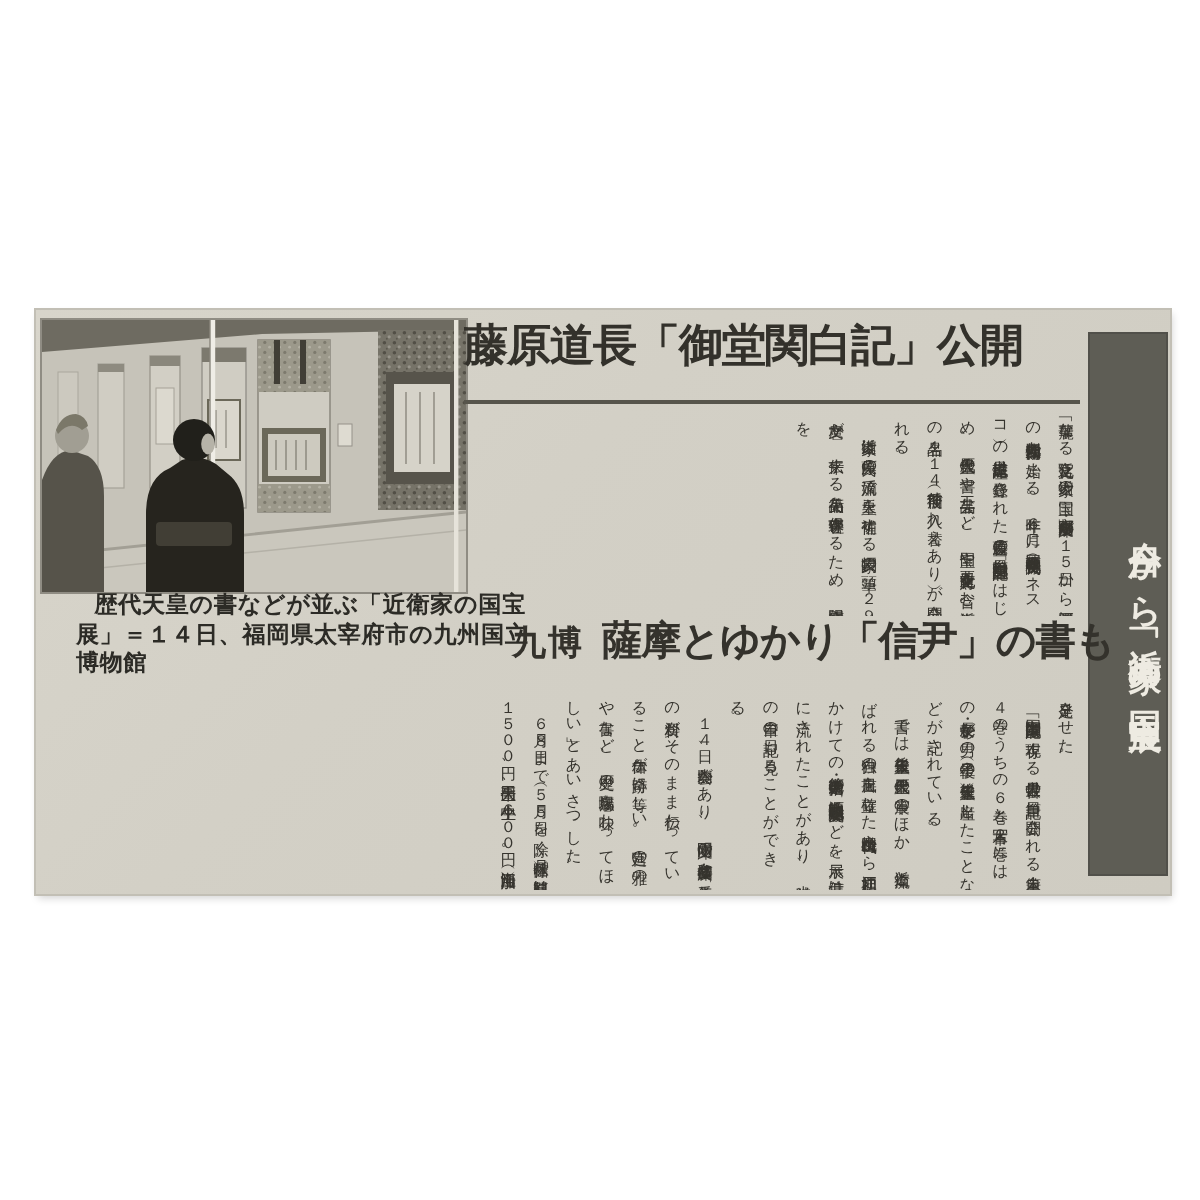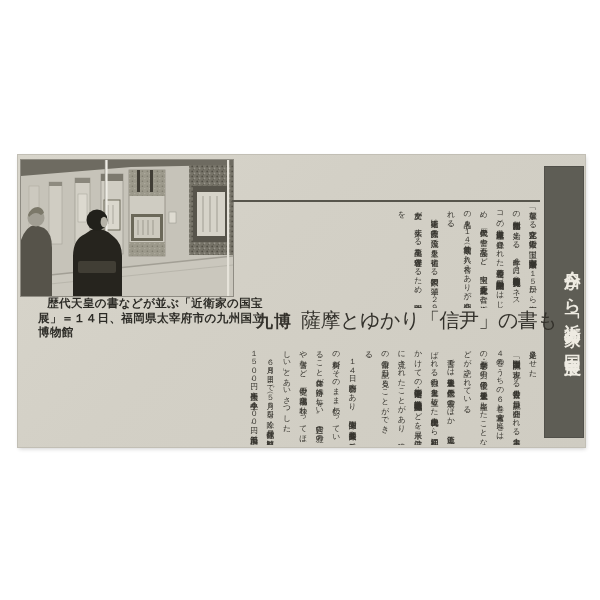--- a/index.html
+++ b/index.html
@@ -43,21 +43,21 @@
     color:#eeebe2;font-size:16.5px;font-weight:bold;letter-spacing:3px;
     padding-top:8px;box-sizing:border-box;text-align:start;
     display:flex;justify-content:center;
   }
   
   .subhead{
     position:absolute;left:238px;top:152px;width:286px;
     display:flex;align-items:baseline;white-space:nowrap;color:#34322c;
   }
   .subhead .kicker{font-size:17px;font-weight:bold;margin-right:9px;letter-spacing:1px;}
-  .subhead .title{font-size:20px;font-weight:normal;letter-spacing:-0.5px;}
+  .subhead .title{font-size:20px;font-weight:bold;letter-spacing:-0.5px;}
   
   .vbody{
     writing-mode:vertical-rl;text-orientation:mixed;
     color:#36342e;font-size:7.8px;line-height:16.4px;letter-spacing:0.3px;
     overflow:hidden;text-align:start;
   }
   .vbody p{margin:0;padding:0;}
   .body-top{
     position:absolute;left:220px;top:50px;width:302px;height:103px;
   }
@@ -138,20 +138,21 @@
 
       <path d="M52,136 L52,97 Q52,79 64,74 L70,70 Q79,67 87,72 L93,77 Q101,83 101,97 L101,136 Z" fill="#26241e"></path>
       <rect x="57" y="101" width="38" height="12" rx="2" fill="#413e35"></rect>
       <circle cx="76" cy="60" r="10.5" fill="#21201b"></circle>
       <ellipse cx="83" cy="62" rx="3.4" ry="5.2" fill="#b6b3a8"></ellipse>
     </svg>
   </div>
 
   <div class="caption">歴代天皇の書などが並ぶ「近衛家の国宝展」＝１４日、福岡県太宰府市の九州国立博物館</div>
 
+  <div class="headline-main">藤原道長「御堂関白記」公開</div>
   <div class="headline-rule"></div>
 
   <div class="side-banner">今日から「近衞家の国宝展」</div>
 
   <div class="vbody body-top">
       <p>「華麗なる宮廷文化　近衛家の国宝　京都・陽明文庫展」が１５日から福岡県太宰府市の九州国立博物館で始まる。昨年６月に国連教育科学文化機関（ユネスコ）の世界記憶遺産に登録された藤原道長の自筆日記「御堂関白記」をはじめ、歴代天皇の書や工芸品など、国宝や重要文化財を含む近衛家伝来の名品１１４件（前後期で入れ替えあり）が公開される。</p>
       <p>　近衛家は藤原氏の嫡流で天皇を補佐する摂関家の筆頭。２９代近衛文麿が、伝来する美術品を保存管理するため、陽明文庫を</p>
     </div>
 
   <div class="subhead">

